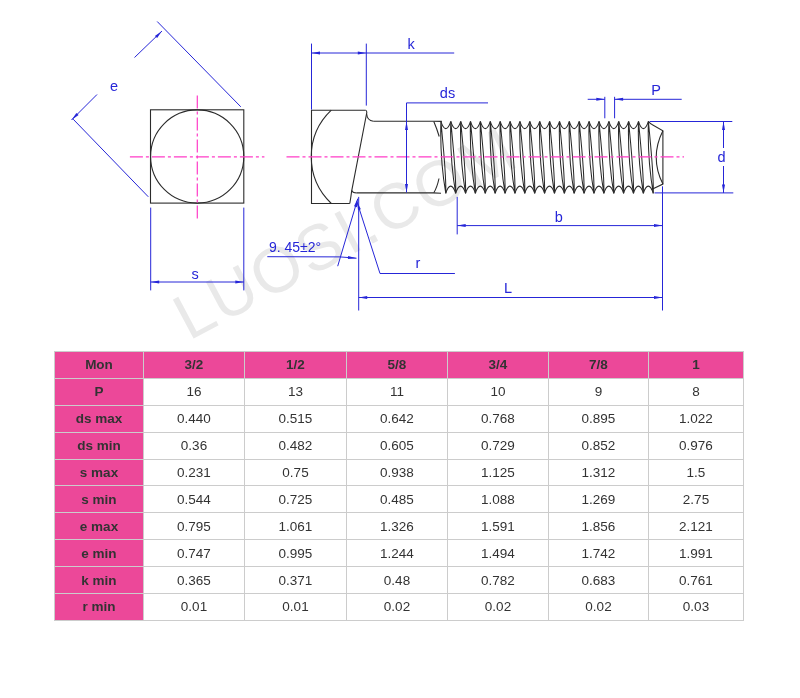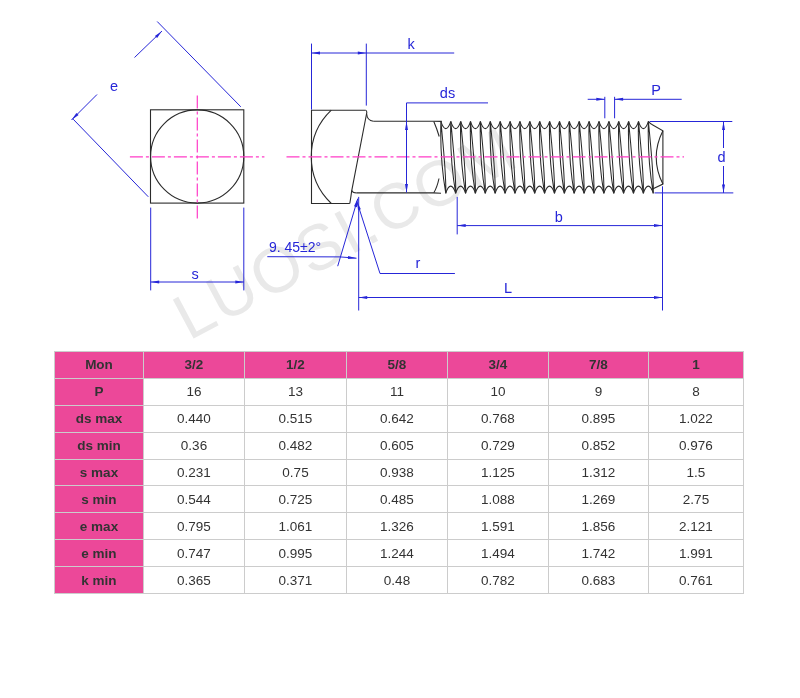--- a/index.html
+++ b/index.html
@@ -189,14 +189,23 @@
       </tr>
 <tr>
         <td class="h">k min</td>
         <td>0.365</td>
         <td>0.371</td>
         <td>0.48</td>
         <td>0.782</td>
         <td>0.683</td>
         <td>0.761</td>
       </tr>
+<tr>
+        <td class="h">r min</td>
+        <td>0.01</td>
+        <td>0.01</td>
+        <td>0.02</td>
+        <td>0.02</td>
+        <td>0.02</td>
+        <td>0.03</td>
+      </tr>
 </tbody>
   </table>
 
 </body></html>

